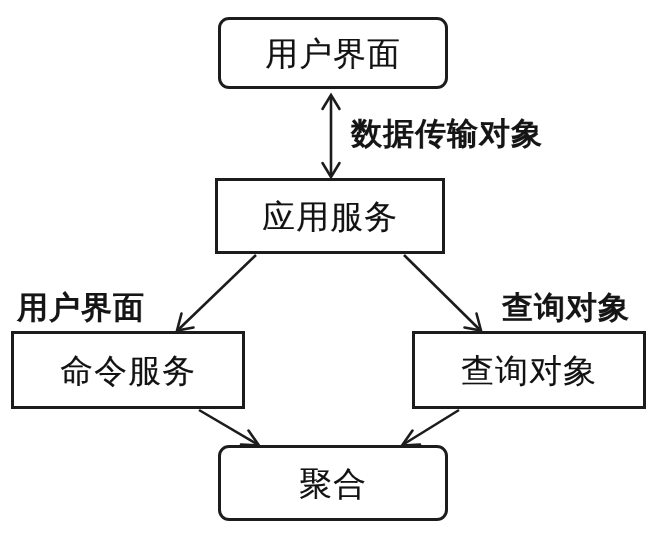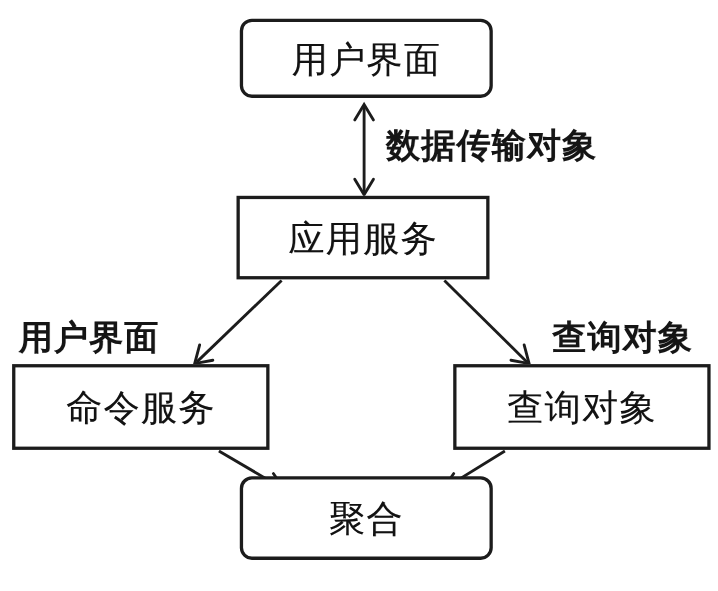--- a/index.html
+++ b/index.html
@@ -39,21 +39,21 @@
     white-space: nowrap;
     font-family: "DejaVu Serif", serif;
     text-shadow: 0.4px 0 0 rgba(20,20,20,0.35);
   }
 
   
   #node-ui        { left: 218px; top: 17px;  width: 230px; height: 72px; }
   #node-app       { left: 215px; top: 178px; width: 230px; height: 76px; }
   #node-command   { left: 11px;  top: 331px; width: 234px; height: 78px; }
   #node-query     { left: 412px; top: 331px; width: 234px; height: 78px; }
-  #node-aggregate { left: 218px; top: 433px; width: 230px; height: 76px; }
+  #node-aggregate { left: 218px; top: 445px; width: 230px; height: 76px; }
 
   
   .edge-label {
     position: absolute;
     font-size: 31px;
     line-height: 1;
     color: #151515;
     white-space: nowrap;
     letter-spacing: 1px;
     font-family: "DejaVu Serif", serif;

